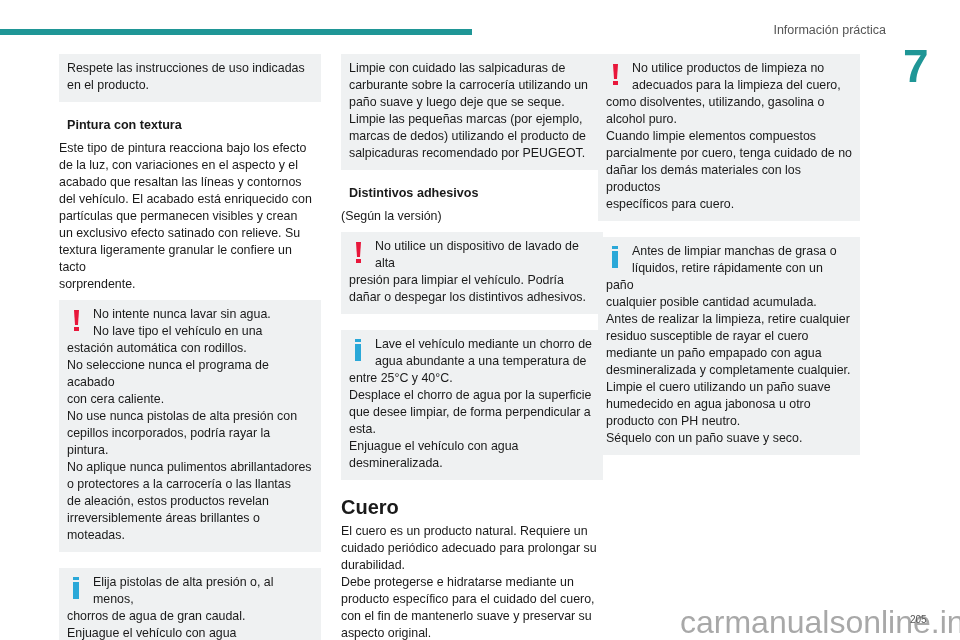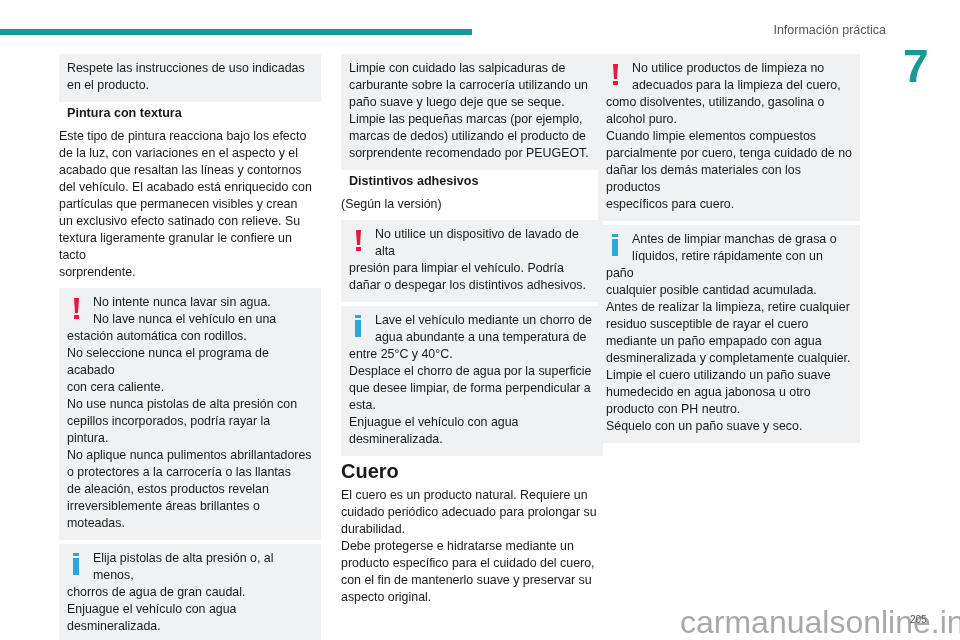--- a/index.html
+++ b/index.html
@@ -9,21 +9,21 @@
     }
     .topbar { position: absolute; left: 0; top: 29px; width: 472px; height: 6px; background: #1f9696; }
     .section-title { position: absolute; right: 74px; top: 23px; font-size: 12.5px; color: #555; margin-left: 48px; }
     .chapter-num { position: absolute; left: 903px; top: 43px; font-size: 46px; font-weight: bold; color: #1f9696; line-height: 1; }
     .col { position: absolute; top: 54px; width: 262px; }
     .col1 { left: 59px; }
     .col2 { left: 341px; }
     .col3 { left: 598px; }
     .box {
       background: #eff1f2; padding: 6px 8px 8px 8px; font-size: 12.4px; line-height: 17px;
-      margin-bottom: 4px; position: relative;
+      margin-bottom: 16px; position: relative;
     }
     .box .icon { float: left; width: 22px; height: 30px; position: relative; margin-right: 4px; }
     .warn-icon::before {
       content: ""; position: absolute; left: 7px; top: 4px; width: 5px; height: 15px; background: #e8173b;
       clip-path: polygon(0 0, 100% 0, 80% 100%, 20% 100%);
     }
     .warn-icon::after { content: ""; position: absolute; left: 7px; top: 21px; width: 5px; height: 4px; background: #e8173b; }
     .info-icon::before { content: ""; position: absolute; left: 6px; top: 3px; width: 6px; height: 3px; background: #2aa8d8; }
     .info-icon::after { content: ""; position: absolute; left: 6px; top: 8px; width: 6px; height: 17px; background: #2aa8d8; }
     .line { display: block; }
@@ -53,21 +53,21 @@
       <span class="line">del vehículo. El acabado está enriquecido con</span>
       <span class="line">partículas que permanecen visibles y crean</span>
       <span class="line">un exclusivo efecto satinado con relieve. Su</span>
       <span class="line">textura ligeramente granular le confiere un tacto</span>
       <span class="line">sorprendente.</span>
     </div>
   <div class="box">
     <span class="icon warn-icon"></span>
     <div>
         <span class="line">No intente nunca lavar sin agua.</span>
-        <span class="line">No lave nunca el vehículo en una</span>
+        <span class="line">No lave tipo el vehículo en una</span>
         <span class="line">estación automática con rodillos.</span>
         <span class="line">No seleccione nunca el programa de acabado</span>
         <span class="line">con cera caliente.</span>
         <span class="line">No use nunca pistolas de alta presión con</span>
         <span class="line">cepillos incorporados, podría rayar la pintura.</span>
         <span class="line">No aplique nunca pulimentos abrillantadores</span>
         <span class="line">o protectores a la carrocería o las llantas</span>
         <span class="line">de aleación, estos productos revelan</span>
         <span class="line">irreversiblemente áreas brillantes o</span>
         <span class="line">moteadas.</span>
@@ -84,21 +84,21 @@
   </div>
 </div>
 
 <div class="col col2">
   <div class="box">
       <span class="line">Limpie con cuidado las salpicaduras de</span>
       <span class="line">carburante sobre la carrocería utilizando un</span>
       <span class="line">paño suave y luego deje que se seque.</span>
       <span class="line">Limpie las pequeñas marcas (por ejemplo,</span>
       <span class="line">marcas de dedos) utilizando el producto de</span>
-      <span class="line">sorprendente recomendado por PEUGEOT.</span>
+      <span class="line">salpicaduras recomendado por PEUGEOT.</span>
     </div>
   <div class="h3">Distintivos adhesivos</div>
   <div class="para">(Según la versión)</div>
   <div class="box">
     <span class="icon warn-icon"></span>
     <div>
         <span class="line">No utilice un dispositivo de lavado de alta</span>
         <span class="line">presión para limpiar el vehículo. Podría</span>
         <span class="line">dañar o despegar los distintivos adhesivos.</span>
       </div>

